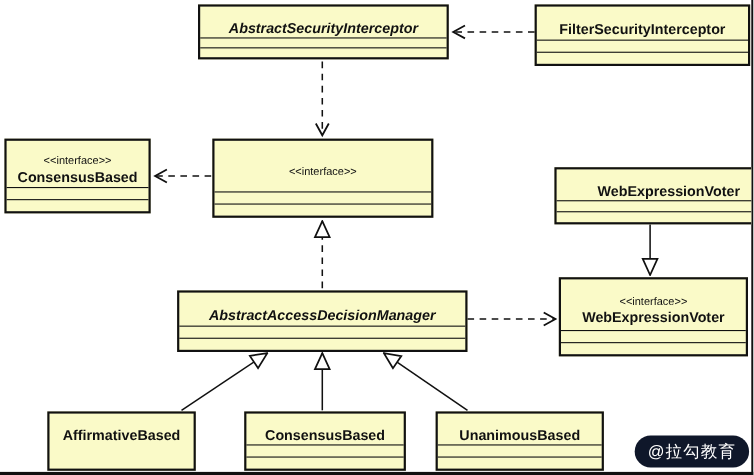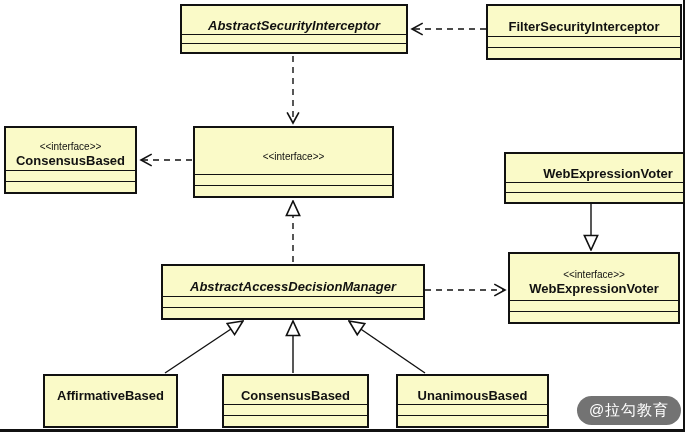--- a/index.html
+++ b/index.html
@@ -17,21 +17,21 @@
     flex:1; display:flex; flex-direction:column; justify-content:center;
     align-items:center; line-height:1.25; padding:0 4px;margin-top:12px;
   }
   .stereotype { font-size:10px; color:#111; white-space:nowrap; }
   .cls-name { font-size:13px; font-weight:bold; color:#111; white-space:nowrap; }
   .abstract .cls-name { font-style:italic; }
   .uml-comp { height:10px; border-top:1px solid #111; }
   .arrows { position:absolute; left:0; top:0; z-index:3; pointer-events:none; }
   .watermark {
     position:absolute; left:577px; top:396px; width:104px; height:29px;
-    background:#737373; border-radius:15px; color:#ffffff; font-size:15px;
+    background:#0f172a; border-radius:15px; color:#ffffff; font-size:15px;
     display:flex; align-items:center; justify-content:center;
     letter-spacing:1px; z-index:4;
   }
 </style>
 </head>
 <body>
 
 <div class="stage">
 
   <svg class="arrows" width="685" height="432" viewBox="0 0 685 432">

